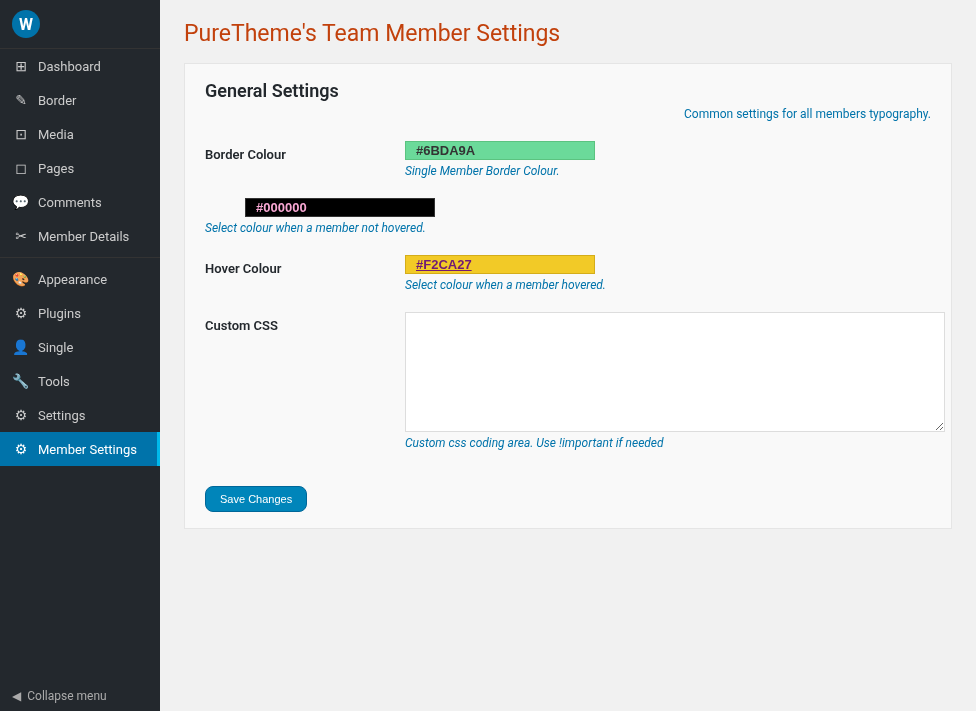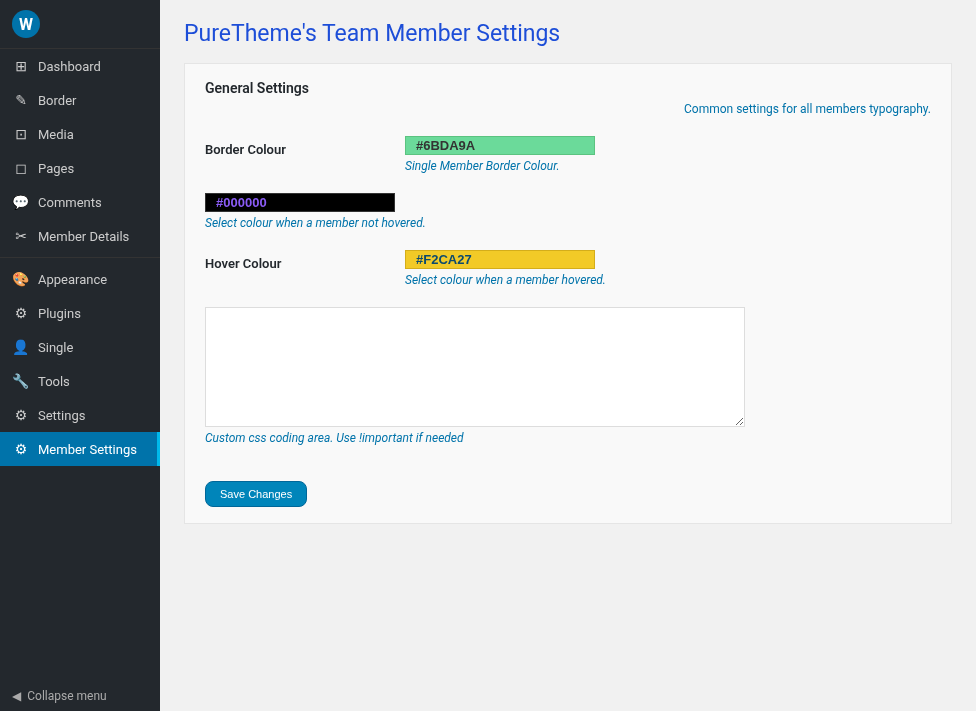--- a/index.html
+++ b/index.html
@@ -72,25 +72,25 @@
     
     #main {
       flex: 1;
       overflow-y: auto;
       padding: 20px 24px;
       background: #f1f1f1;
     }
     .page-title {
       font-size: 23px;
       font-weight: 400;
-      color: #1d4ed8;
+      color: #c2410c;
       margin-bottom: 16px;
     }
     .section-title {
-      font-size: 14px;
+      font-size: 18px;
       font-weight: 600;
       color: #23282d;
       margin-bottom: 6px;
     }
     .section-desc {
       font-size: 12px;
       color: #0073aa;
       margin-bottom: 20px;
       text-align: right;
     }
@@ -130,22 +130,22 @@
       width: 190px;
       padding: 1px 10px;
       border: 1px solid #888;
       font-size: 13px;
       font-weight: 600;
       cursor: pointer;
       color: #fff;
       text-align: left;
     }
     .color-button.green { background: #6BDA9A; color: #333; border-color: #5bc380; }
-    .color-button.black { background: #000000; color: #8b5cf6; border-color: #333; }
-    .color-button.yellow { background: #F2CA27; color: #0c4a6e; border-color: #d4ad1a; }
+    .color-button.black { background: #000000; color: #f9a8d4; border-color: #333; margin-left: 40px; }
+    .color-button.yellow { background: #F2CA27; color: #701a75; border-color: #d4ad1a; text-decoration: underline; }
     .custom-css-textarea {
       width: 540px;
       height: 120px;
       border: 1px solid #ddd;
       background: #fff;
       resize: both;
       font-size: 13px;
       padding: 6px;
       outline: none;
       display: block;
@@ -263,20 +263,21 @@
     <div class="form-row">
       <div class="form-label">Hover Colour</div>
       <div class="form-field">
         <button class="color-button yellow">#F2CA27</button>
         <div class="field-hint">Select colour when a member hovered.</div>
       </div>
     </div>
 
     
     <div class="form-row">
+      <div class="form-label">Custom CSS</div>
       <div class="form-field">
         <textarea class="custom-css-textarea" style=""></textarea>
         <div class="field-hint">Custom css coding area. Use !important if needed</div>
       </div>
     </div>
 
     
     <button class="save-btn">Save Changes</button>
   </div>
 </div>

